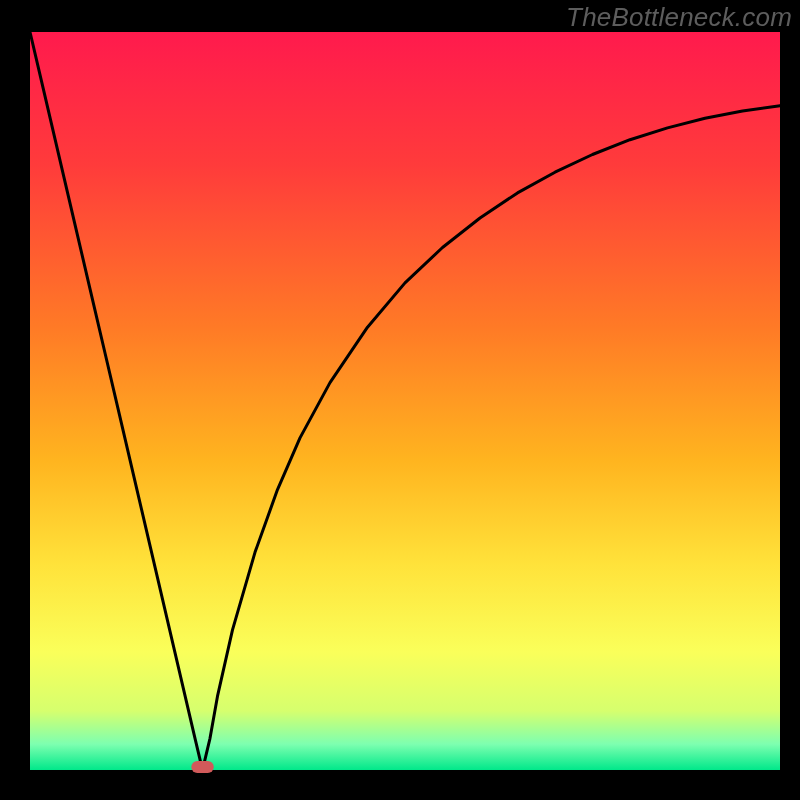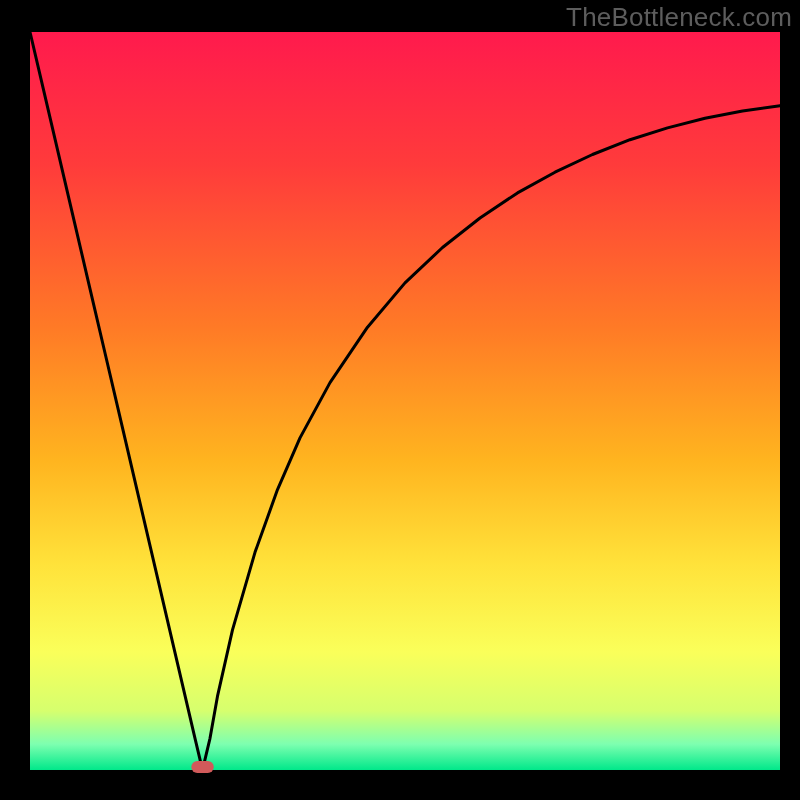--- a/index.html
+++ b/index.html
@@ -8,20 +8,21 @@
     width: 800px;
     height: 800px;
     overflow: hidden;
     background: #fff;
     font-family: Arial, Helvetica, sans-serif;
   }
   .wrap {
     position: relative;
     width: 800px;
     height: 620px;
+    font-style: italic;
   }
   .watermark {
     position: absolute;
     top: 2px;
     right: 8px;
     font-size: 26px;
     font-weight: 400;
     color: #5d5d5d;
     letter-spacing: 0.2px;
     z-index: 5;

